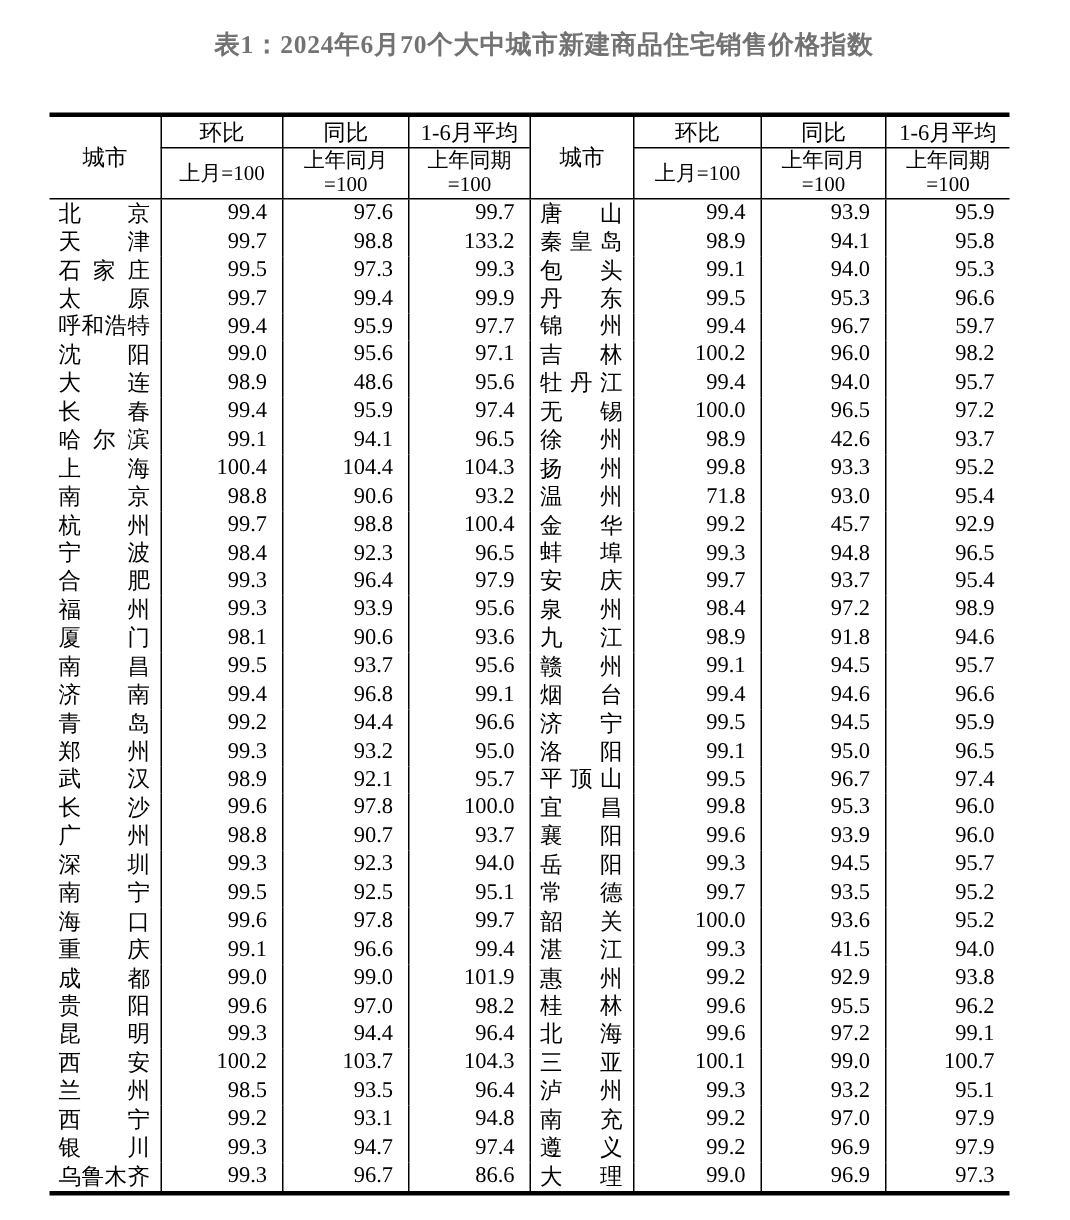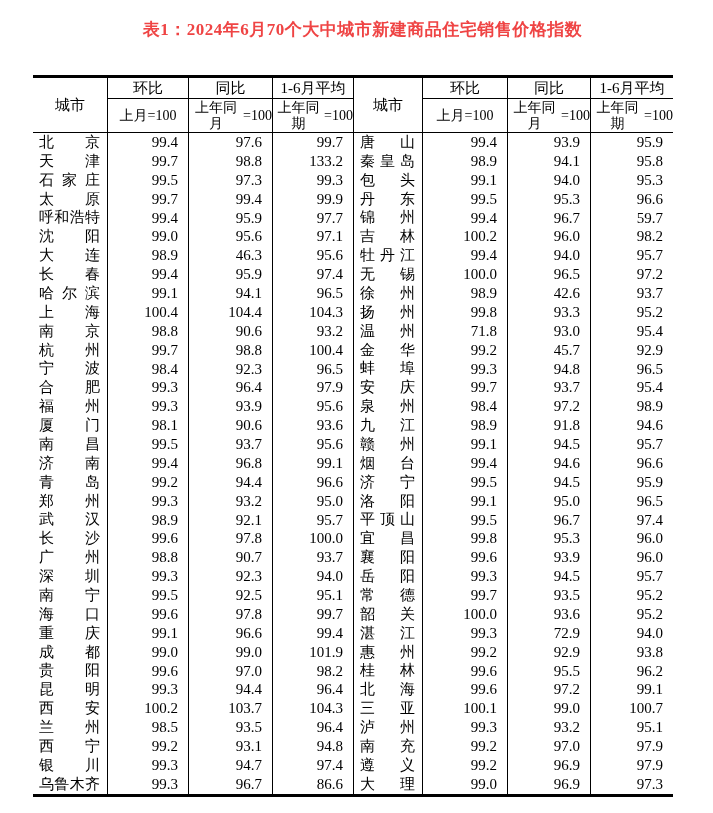--- a/index.html
+++ b/index.html
@@ -22,41 +22,41 @@
     border-bottom:1.5px solid #000;
     font-size:15px;
   }
   .hcell{box-sizing:border-box;display:flex;align-items:center;justify-content:center;text-align:center;}
   .gc1{grid-column:1}.gc2{grid-column:2}.gc3{grid-column:3}.gc4{grid-column:4}
   .gc5{grid-column:5}.gc6{grid-column:6}.gc7{grid-column:7}.gc8{grid-column:8}
   .gr1{grid-row:1}.gr2{grid-row:2}.grs{grid-row:1/3}
   .top{border-bottom:1px solid #000;}
   .bl{border-left:1px solid #000;}
   .sub{font-size:14px;}
-  .sub.two{flex-direction:row;line-height:16px;}
+  .sub.two{flex-direction:column;line-height:16px;}
   .tbody{font-size:15px;}
   .trow{
     display:grid;
     grid-template-columns:74px 81px 84px 81px 69px 85px 83px 83px;
     height:18.885px;line-height:18.885px;
   }
   .cell{box-sizing:border-box;overflow:hidden;}
   .cell.city{
     display:flex;justify-content:space-between;align-items:center;
     padding:0 7px 0 6px;
   }
   .cell.city span{display:inline-block;line-height:normal;}
   .cell.num{text-align:right;padding-right:10px;}
 </style>
 </head>
 <body>
 
 <div class="page">
 
-  <h1 class="title" style="color: #ef4444; padding-left: 12px;">表1：2024年6月70个大中城市新建商品住宅销售价格指数</h1>
+  <h1 class="title" style="color: #737373; padding-left: 12px;">表1：2024年6月70个大中城市新建商品住宅销售价格指数</h1>
 
   <div class="price-table">
 
     <div class="thead">
       <div class="hcell grs gc1">城市</div>
       <div class="hcell top gr1 gc2 bl">环比</div>
       <div class="hcell top gr1 gc3 bl">同比</div>
       <div class="hcell top gr1 gc4 bl">1-6月平均</div>
       <div class="hcell grs gc5 bl">城市</div>
       <div class="hcell top gr1 gc6 bl">环比</div>
@@ -183,21 +183,21 @@
           <div class="cell num bl">100.2</div>
           <div class="cell num bl">96.0</div>
           <div class="cell num bl">98.2</div>
         </div>
         <div class="trow">
           <div class="cell city">
             <span>大</span>
             <span>连</span>
           </div>
           <div class="cell num bl">98.9</div>
-          <div class="cell num bl">46.3</div>
+          <div class="cell num bl">48.6</div>
           <div class="cell num bl">95.6</div>
           <div class="cell city bl">
             <span>牡</span>
             <span>丹</span>
             <span>江</span>
           </div>
           <div class="cell num bl">99.4</div>
           <div class="cell num bl">94.0</div>
           <div class="cell num bl">95.7</div>
         </div>
@@ -513,21 +513,21 @@
             <span>庆</span>
           </div>
           <div class="cell num bl">99.1</div>
           <div class="cell num bl">96.6</div>
           <div class="cell num bl">99.4</div>
           <div class="cell city bl">
             <span>湛</span>
             <span>江</span>
           </div>
           <div class="cell num bl">99.3</div>
-          <div class="cell num bl">72.9</div>
+          <div class="cell num bl">41.5</div>
           <div class="cell num bl">94.0</div>
         </div>
         <div class="trow">
           <div class="cell city">
             <span>成</span>
             <span>都</span>
           </div>
           <div class="cell num bl">99.0</div>
           <div class="cell num bl">99.0</div>
           <div class="cell num bl">101.9</div>

